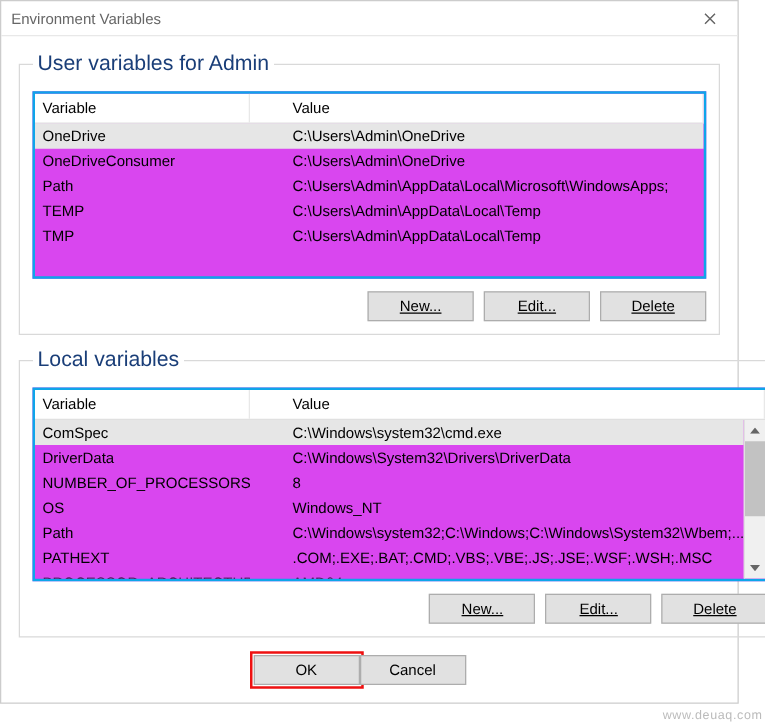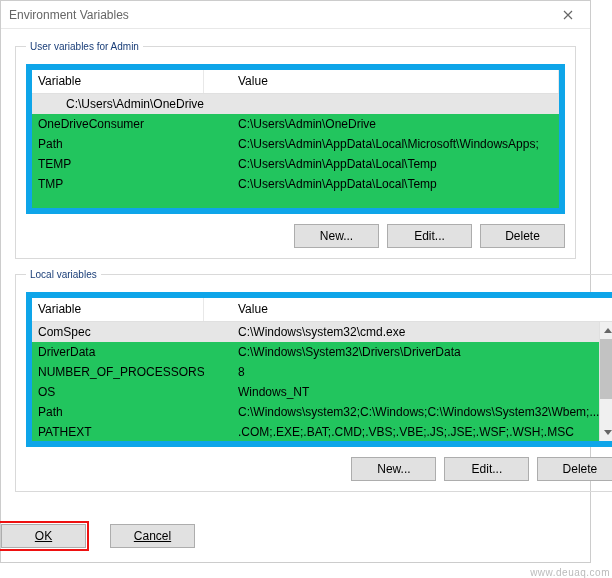--- a/index.html
+++ b/index.html
@@ -40,29 +40,29 @@
     display: flex; flex-direction: column;
     gap: 10px;
   }
   fieldset.group {
     border: 1px solid #d9d9d9;
     margin: 0;
     padding: 12px 10px 10px 10px;
   }
   fieldset.group legend {
     color: #1a3e78;
-    font-size: 10px;
+    font-size: 17px;
     padding: 0 4px;
   }
   .listview {
-    border: 6px solid #0ea5e9;
+    border: 2px solid #0ea5e9;
     height: 150px;
     overflow: hidden;
     position: relative;
-    background: #22c55e;
+    background: #d946ef;
   }
   .listview.sys { height: 155px; }
   .lv-header {
     display: flex;
     height: 24px;
     border-bottom: 1px solid #e0e0e0;
     background: #fff;
     position: relative;
   }
   .lv-hcol {
@@ -114,38 +114,38 @@
     width: 100%;
     background: #c2c2c2;
     height: 60px;
   }
   .sb-track { flex: 1; }
   .btn-row {
     display: flex;
     justify-content: flex-end;
     gap: 8px;
     margin-top: 10px;
+    text-decoration: underline;
   }
   button.win {
     width: 85px; height: 24px;
     border: 1px solid #adadad;
     background: #e1e1e1;
     font-family: inherit;
     font-size: 12px;
     color: #000;
     cursor: pointer;
     padding: 0;
   }
   .bottom-row {
     display: flex;
-    justify-content: flex-start;
-    gap: 24px;
+    justify-content: center;
+    gap: 0;
     padding: 0 16px 14px 0;
     margin-top: auto;
-    text-decoration: underline;
   }
   button.win.ok-highlight {
     outline: 2px solid #e11;
     outline-offset: 1px;
   }
   .watermark {
     position: absolute;
     bottom: 0; right: 2px;
     font-size: 10px;
     color: #bbb;
@@ -169,20 +169,21 @@
 
     <fieldset class="group">
       <legend>User variables for Admin</legend>
       <div class="listview">
         <div class="lv-header">
           <div class="lv-hcol col-var">Variable</div>
           <div class="lv-hcol col-val">Value</div>
         </div>
         <div class="lv-body">
           <div class="lv-row sel">
+            <div class="lv-cell col-var">OneDrive</div>
             <div class="lv-cell col-val">C:\Users\Admin\OneDrive</div>
           </div>
           <div class="lv-row">
             <div class="lv-cell col-var">OneDriveConsumer</div>
             <div class="lv-cell col-val">C:\Users\Admin\OneDrive</div>
           </div>
           <div class="lv-row">
             <div class="lv-cell col-var">Path</div>
             <div class="lv-cell col-val">C:\Users\Admin\AppData\Local\Microsoft\WindowsApps;</div>
           </div>

